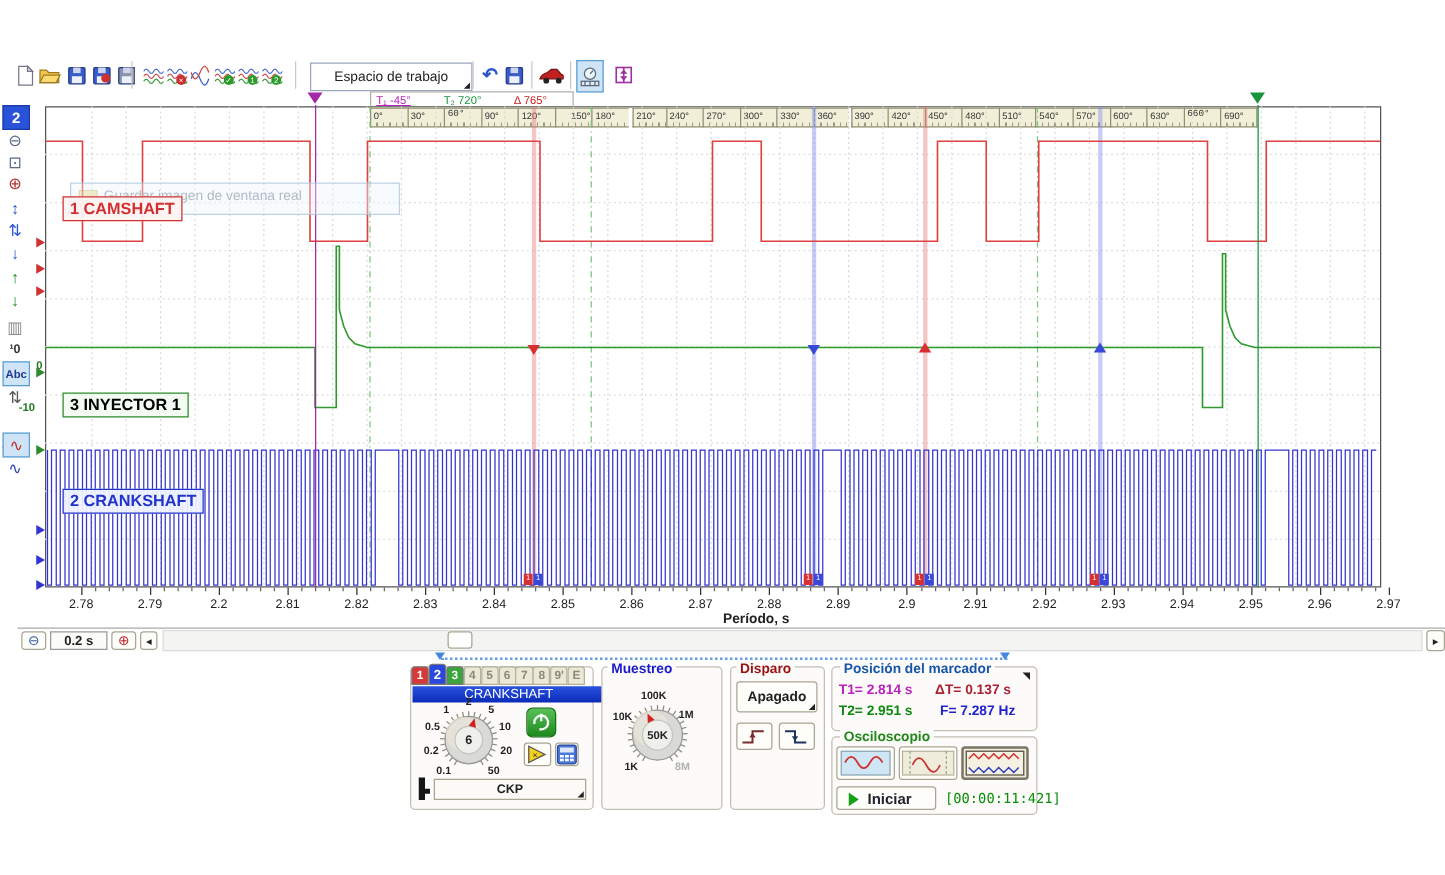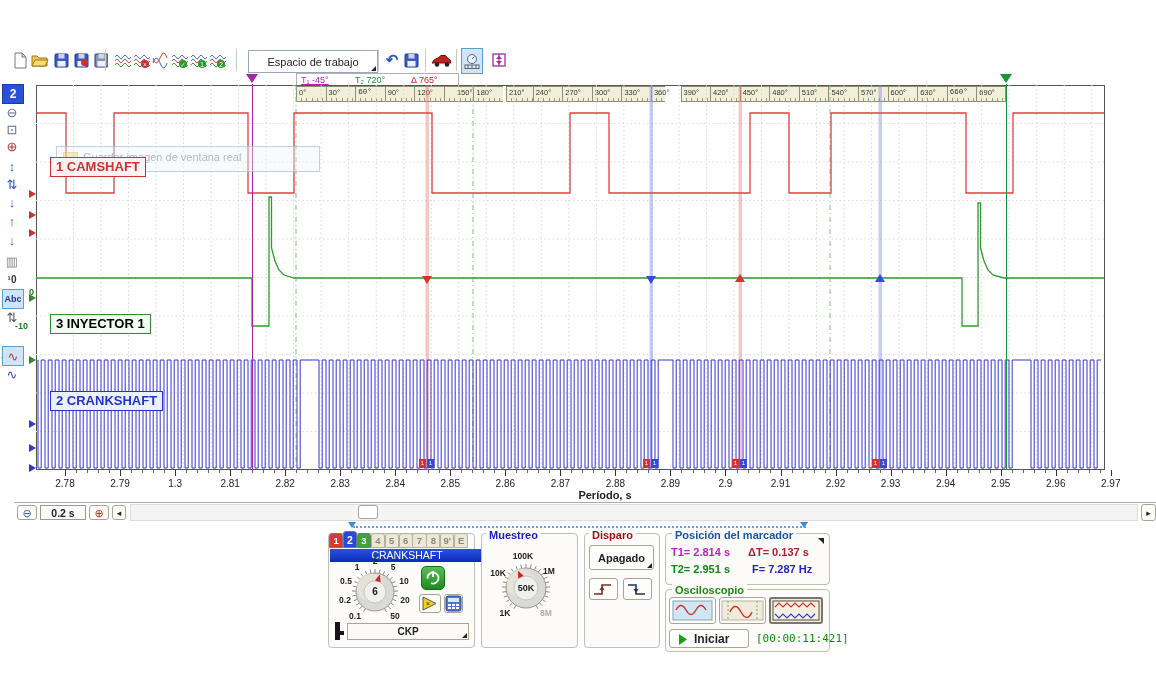--- a/index.html
+++ b/index.html
@@ -293,21 +293,21 @@
     <div class="rcell" style="position: absolute; left: 355.16px; width: 29.6px; font-family: Liberation Mono, monospace;">60°</div>
     <div class="rcell" style="position: absolute; left: 384.74px; width: 29.6px;">90°</div>
     <div class="rcell" style="position: absolute; left: 414.32px; width: 29.6px;">120°</div>
     <div class="rcell" style="position: absolute; left: 443.9px; width: 29.6px; padding-left: 12px;">150°</div>
     <div class="rcell" style="position: absolute; left: 473.48px; width: 29.6px;">180°</div>
     <div class="rcell" style="position: absolute; left: 506px; width: 29.6px;">210°</div>
     <div class="rcell" style="position: absolute; left: 532.64px; width: 29.6px;">240°</div>
     <div class="rcell" style="position: absolute; left: 562.22px; width: 29.6px;">270°</div>
     <div class="rcell" style="position: absolute; left: 591.8px; width: 29.6px;">300°</div>
     <div class="rcell" style="position: absolute; left: 621.38px; width: 29.6px;">330°</div>
-    <div class="rcell" style="position: absolute; left: 650.96px; width: 14px;">360°</div>
+    <div class="rcell" style="position: absolute; left: 650.96px; width: 28px;">360°</div>
     <div class="rcell" style="position: absolute; left: 680.54px; width: 29.6px;">390°</div>
     <div class="rcell" style="position: absolute; left: 710.12px; width: 29.6px;">420°</div>
     <div class="rcell" style="position: absolute; left: 739.7px; width: 29.6px;">450°</div>
     <div class="rcell" style="position: absolute; left: 769.28px; width: 29.6px;">480°</div>
     <div class="rcell" style="position: absolute; left: 798.86px; width: 29.6px;">510°</div>
     <div class="rcell" style="position: absolute; left: 828.44px; width: 29.6px;">540°</div>
     <div class="rcell" style="position: absolute; left: 858.02px; width: 29.6px;">570°</div>
     <div class="rcell" style="position: absolute; left: 887.6px; width: 29.6px;">600°</div>
     <div class="rcell" style="position: absolute; left: 917.18px; width: 29.6px;">630°</div>
     <div class="rcell" style="position: absolute; left: 946.76px; width: 29.6px; font-family: Liberation Mono, monospace;">660°</div>
@@ -411,21 +411,21 @@
     <div style="position: absolute; left: 87px; top: 470px; width: 1px; height: 3px; background: rgb(102, 102, 102);"></div>
     <div style="position: absolute; left: 98px; top: 470px; width: 1px; height: 3px; background: rgb(102, 102, 102);"></div>
     <div style="position: absolute; left: 109px; top: 470px; width: 1px; height: 3px; background: rgb(102, 102, 102);"></div>
     <div style="position: absolute; left: 120.04px; top: 470px; width: 1px; height: 6px; background: rgb(51, 51, 51);"></div>
     <div class=" xlab" style="position: absolute; left: 102.04px; top: 478px;">2.79</div>
     <div style="position: absolute; left: 131px; top: 470px; width: 1px; height: 3px; background: rgb(102, 102, 102);"></div>
     <div style="position: absolute; left: 142.1px; top: 470px; width: 1px; height: 3px; background: rgb(102, 102, 102);"></div>
     <div style="position: absolute; left: 153.1px; top: 470px; width: 1px; height: 3px; background: rgb(102, 102, 102);"></div>
     <div style="position: absolute; left: 164.1px; top: 470px; width: 1px; height: 3px; background: rgb(102, 102, 102);"></div>
     <div style="position: absolute; left: 175.08px; top: 470px; width: 1px; height: 6px; background: rgb(51, 51, 51);"></div>
-    <div class=" xlab" style="position: absolute; left: 157.08px; top: 478px;">1.3</div>
+    <div class=" xlab" style="position: absolute; left: 157.08px; top: 478px;">2.2</div>
     <div style="position: absolute; left: 186.1px; top: 470px; width: 1px; height: 3px; background: rgb(102, 102, 102);"></div>
     <div style="position: absolute; left: 197.1px; top: 470px; width: 1px; height: 3px; background: rgb(102, 102, 102);"></div>
     <div style="position: absolute; left: 208.1px; top: 470px; width: 1px; height: 3px; background: rgb(102, 102, 102);"></div>
     <div style="position: absolute; left: 219.1px; top: 470px; width: 1px; height: 3px; background: rgb(102, 102, 102);"></div>
     <div style="position: absolute; left: 230.12px; top: 470px; width: 1px; height: 6px; background: rgb(51, 51, 51);"></div>
     <div class=" xlab" style="position: absolute; left: 212.12px; top: 478px;">2.81</div>
     <div style="position: absolute; left: 241.1px; top: 470px; width: 1px; height: 3px; background: rgb(102, 102, 102);"></div>
     <div style="position: absolute; left: 252.1px; top: 470px; width: 1px; height: 3px; background: rgb(102, 102, 102);"></div>
     <div style="position: absolute; left: 263.1px; top: 470px; width: 1px; height: 3px; background: rgb(102, 102, 102);"></div>
     <div style="position: absolute; left: 274.2px; top: 470px; width: 1px; height: 3px; background: rgb(102, 102, 102);"></div>

